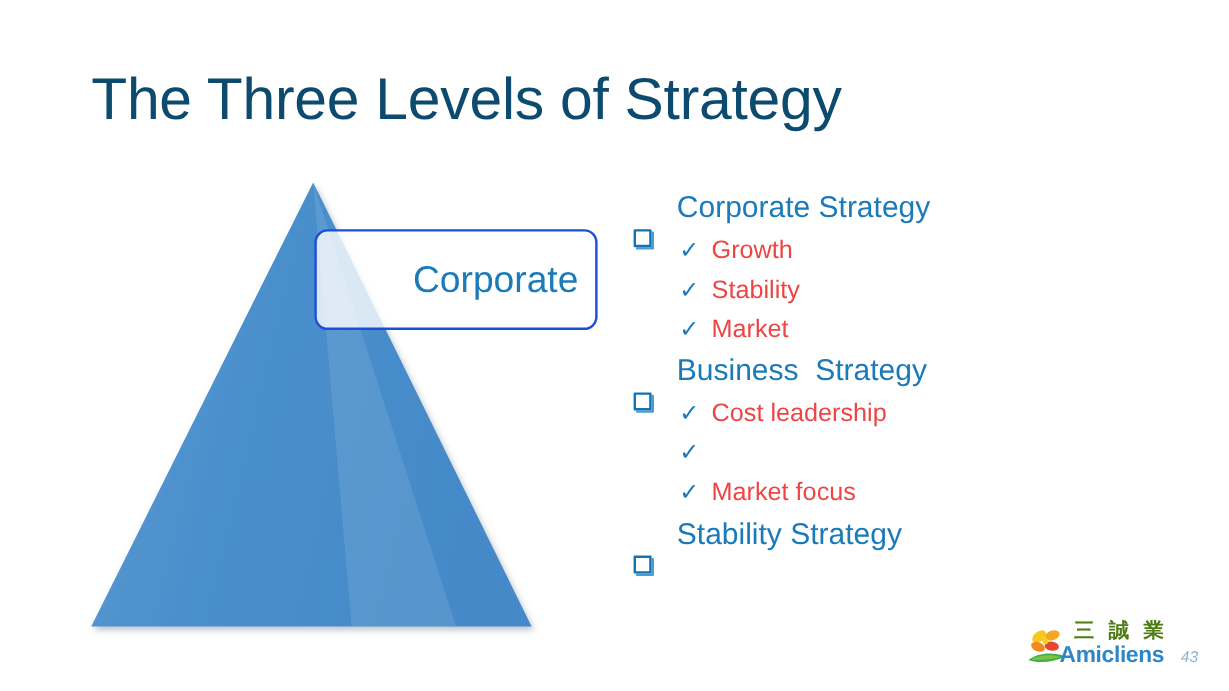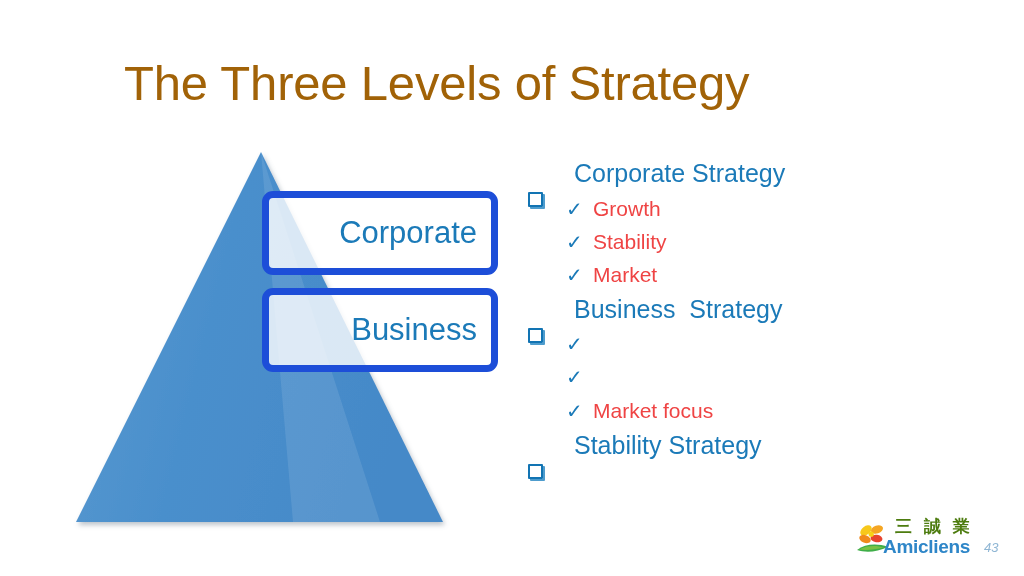--- a/index.html
+++ b/index.html
@@ -17,24 +17,23 @@
   }
 
   
   #slide-title {
     position: absolute;
     left: 76px;
     top: 52px;
     font-size: 49px;
     line-height: 62px;
     font-weight: 400;
-    color: #a16207;
+    color: #0c4a6e;
     letter-spacing: -0.2px;
     white-space: nowrap;
-    margin-left: 48px;
   }
 
   
   #pyramid-graphic {
     position: absolute;
     left: 60px;
     top: 140px;
     width: 450px;
     height: 400px;
   }
@@ -43,21 +42,21 @@
     left: 0;
     top: 0;
     width: 450px;
     height: 400px;
   }
   .level-box {
     position: absolute;
     left: 202px;
     width: 236px;
     height: 84px;
-    border: 7px solid #1d4ed8;
+    border: 2px solid #1d4ed8;
     border-radius: 11px;
     background: rgba(255,255,255,0.80);
     box-sizing: border-box;
     display: flex;
     align-items: center;
     justify-content: flex-end;
     padding-right: 14px;
   }
   .level-box-label {
     font-size: 31px;
@@ -100,21 +99,20 @@
     border: 2.5px solid #1274B3;
     box-sizing: border-box;
     border-radius: 1px;
     box-shadow: 2px 2px 0 0 #4e9ccd;
   }
   .bullet-l1-label {
     font-size: 25px;
     line-height: 37px;
     color: #1B7AB8;
     white-space: pre;
-    margin-left: 10px;
   }
   .bullet-l2 {
     display: flex;
     align-items: baseline;
     height: 33px;
     padding-left: 38px;
   }
   .bullet-l2-marker {
     width: 27px;
     flex: 0 0 27px;
@@ -197,23 +195,20 @@
         <feDropShadow dx="2" dy="3" stdDeviation="2.5" flood-color="#6b7d8c" flood-opacity="0.45"></feDropShadow>
       </filter>
     </defs>
     <polygon points="201,12 383,382 16,382" fill="url(#triGrad)" filter="url(#triShadow)"></polygon>
     <polygon points="201,12 320,382 233,382" fill="#ffffff" opacity="0.10"></polygon>
   </svg>
 
   <div class="level-box" id="level-box-0">
     <span class="level-box-label">Corporate</span>
   </div>
-  <div class="level-box" id="level-box-1">
-    <span class="level-box-label">Business</span>
-  </div>
 </div>
 
 <div id="bullet-list">
 
   <div class="bullet-group">
     <div class="bullet-l1">
       <span class="bullet-l1-marker">
           <span class="sq"></span>
         </span>
       <span class="bullet-l1-label">Corporate Strategy</span>
@@ -234,20 +229,21 @@
 
   <div class="bullet-group">
     <div class="bullet-l1">
       <span class="bullet-l1-marker">
           <span class="sq"></span>
         </span>
       <span class="bullet-l1-label">Business  Strategy</span>
     </div>
     <div class="bullet-l2">
       <span class="bullet-l2-marker">✓</span>
+      <span class="bullet-l2-label">Cost leadership</span>
     </div>
     <div class="bullet-l2">
       <span class="bullet-l2-marker">✓</span>
     </div>
     <div class="bullet-l2">
       <span class="bullet-l2-marker">✓</span>
       <span class="bullet-l2-label">Market focus</span>
     </div>
   </div>
 

